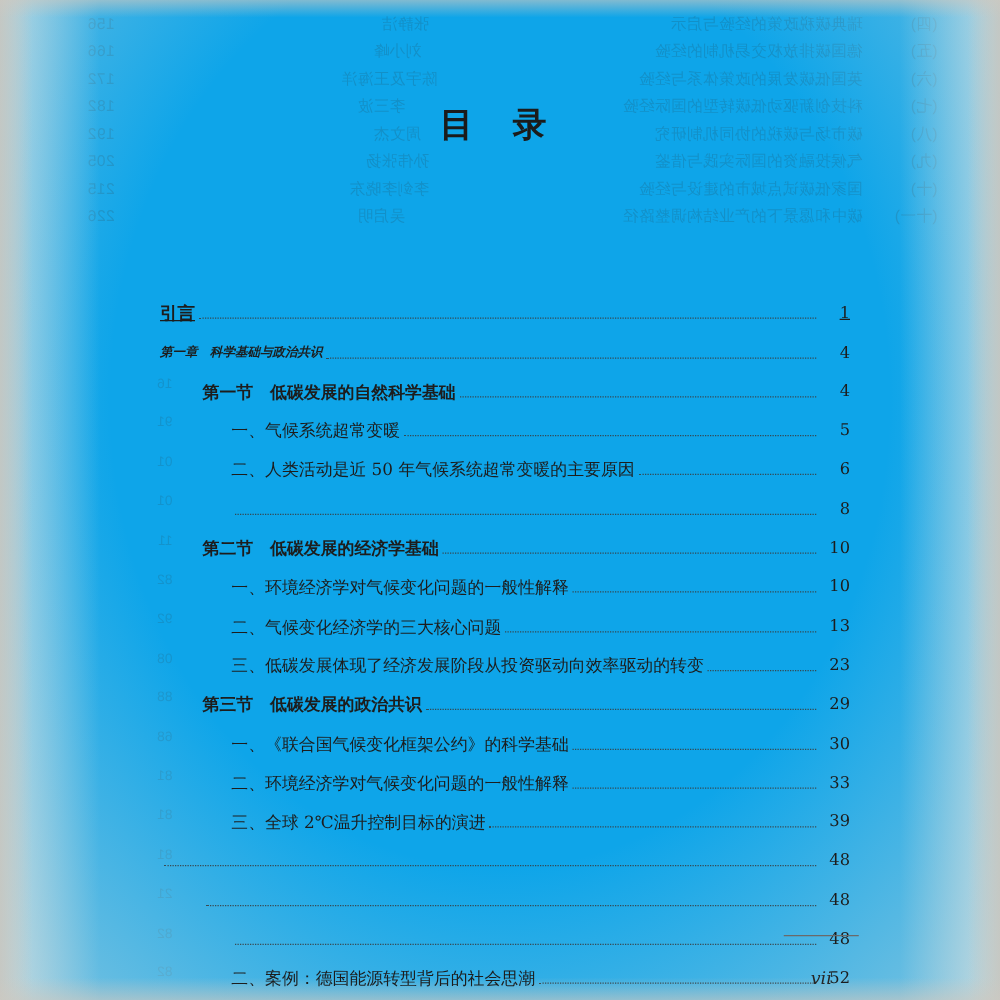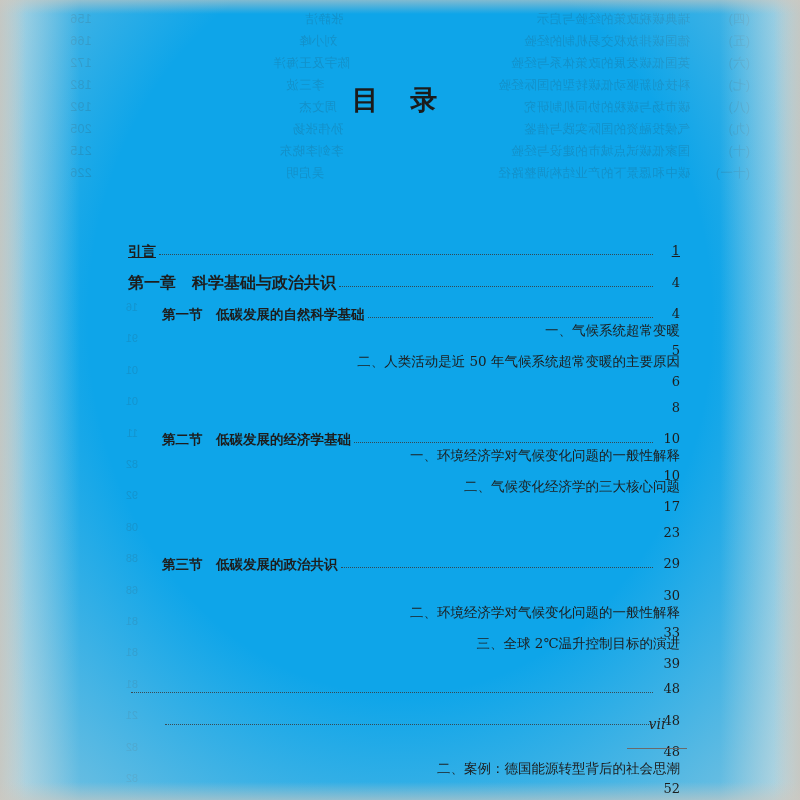--- a/index.html
+++ b/index.html
@@ -111,41 +111,41 @@
     height: 10px;
     opacity: 0.85;
   }
   .entry .pg {
     font-size: 13px;
     font-family: "DejaVu Serif", serif;
     min-width: 24px;
     text-align: right;
     line-height: 16px;
   }
-  .lvl-0 .txt { font-weight: bold; font-size: 16px; }
+  .lvl-0 .txt { font-weight: bold; font-size: 10px; font-style: italic; }
   .lvl-0 { padding-left: 0px; }
   .lvl-1 { padding-left: 34px; }
   .lvl-1 .txt { font-weight: bold; font-size: 13.5px; margin-top: 36px; }
-  .lvl-2 { padding-left: 57px; flex-direction: column; }
+  .lvl-2 { padding-left: 57px; }
   .lvl-2 .txt { font-weight: normal; font-size: 13.5px; }
   .lvl-intro { padding-left: 0px; text-decoration: underline; }
   .lvl-intro .txt { font-weight: bold; font-size: 14px; }
 
   .footer-rule {
     position: absolute;
     left: 627px;
     top: 748px;
     width: 60px;
     border-top: 1px solid #6a6a6a;
     z-index: 10;
   }
   .folio {
     position: absolute;
     left: 627px;
-    top: 716px;
+    top: 775px;
     width: 60px;
     text-align: center;
     font-family: "DejaVu Serif", serif;
     font-style: italic;
     font-size: 14px;
     color: #262626;
     z-index: 10;
   }
   .edge-shadow-left {
     position: absolute;
@@ -300,35 +300,37 @@
 
     <div class="entry lvl-2">
       <span class="txt">一、环境经济学对气候变化问题的一般性解释</span>
       <span class="dots"></span>
       <span class="pg">10</span>
     </div>
 
     <div class="entry lvl-2">
       <span class="txt">二、气候变化经济学的三大核心问题</span>
       <span class="dots"></span>
-      <span class="pg">17</span>
-    </div>
-
-    <div class="entry lvl-2">
+      <span class="pg">13</span>
+    </div>
+
+    <div class="entry lvl-2">
+      <span class="txt">三、低碳发展体现了经济发展阶段从投资驱动向效率驱动的转变</span>
       <span class="dots"></span>
       <span class="pg">23</span>
     </div>
 
     <div class="entry lvl-1">
       <span class="txt">第三节　低碳发展的政治共识</span>
       <span class="dots"></span>
       <span class="pg">29</span>
     </div>
 
     <div class="entry lvl-2">
+      <span class="txt">一、《联合国气候变化框架公约》的科学基础</span>
       <span class="dots"></span>
       <span class="pg">30</span>
     </div>
 
     <div class="entry lvl-2">
       <span class="txt">二、环境经济学对气候变化问题的一般性解释</span>
       <span class="dots"></span>
       <span class="pg">33</span>
     </div>
 

